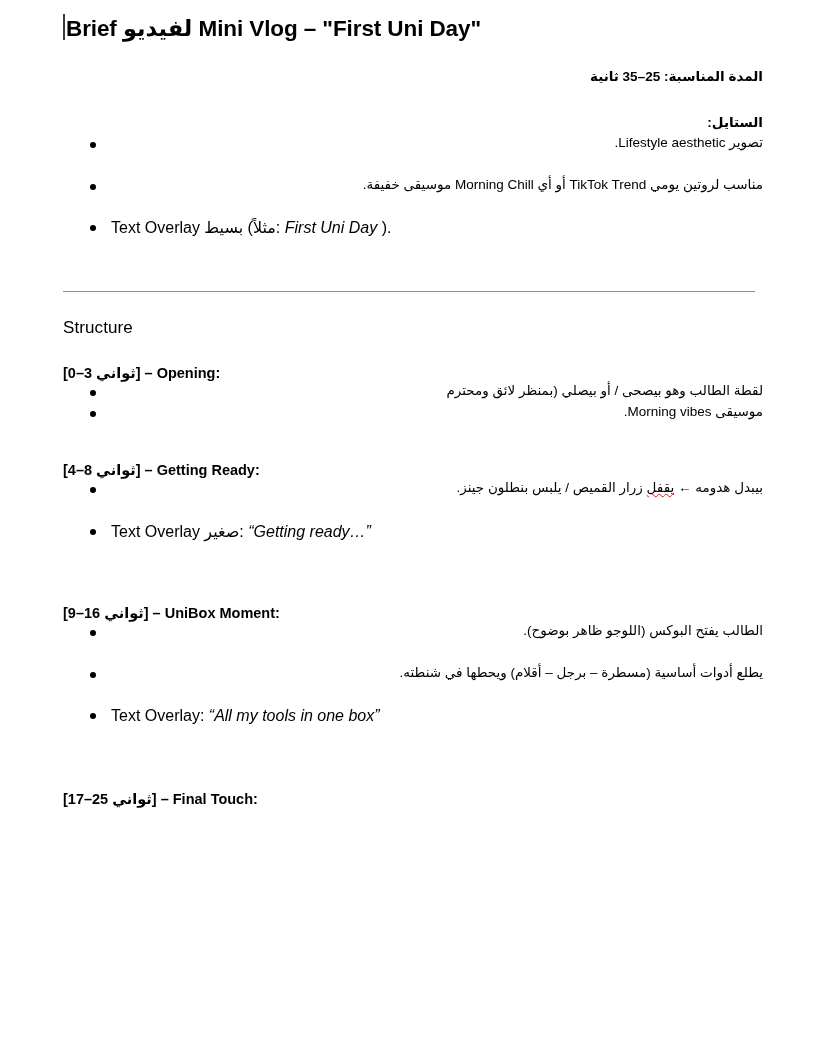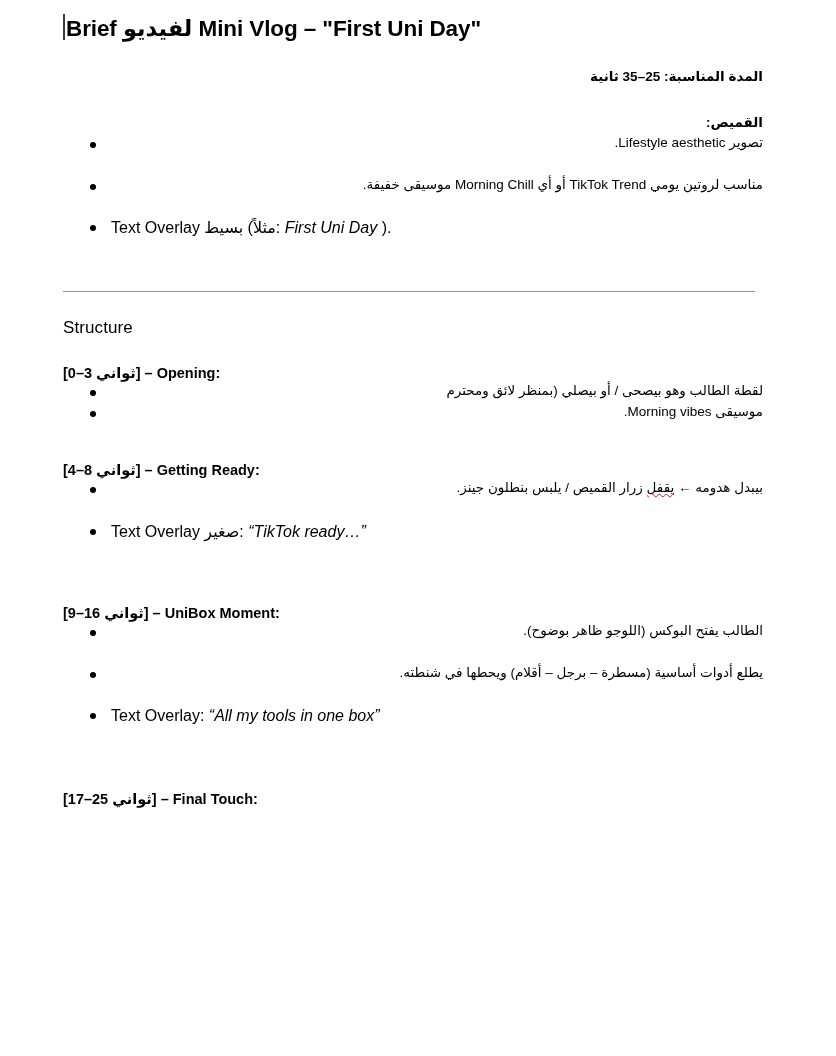--- a/index.html
+++ b/index.html
@@ -162,21 +162,21 @@
 
 <div class="page">
   <div class="content">
 
     <h1 class="doc-title">
       <span class="caret"></span><span>Brief لفيديو Mini Vlog – "First Uni Day"</span>
     </h1>
 
     <p class="rtl-line meta-duration">المدة المناسبة: 25–35 ثانية</p>
 
-    <p class="rtl-line style-label">القميص:</p>
+    <p class="rtl-line style-label">الستايل:</p>
 
     <ul class="blist list-style-block">
       <li>
         <div class="li-text rtl">تصوير Lifestyle aesthetic.</div>
       </li>
       <li>
         <div class="li-text rtl">مناسب لروتين يومي TikTok Trend أو أي Morning Chill موسيقى خفيفة.</div>
       </li>
       <li>
         <div class="li-text ltr">Text Overlay بسيط (مثلاً: <i class="ital">First Uni Day</i> ).</div>
@@ -198,21 +198,21 @@
         <div class="li-text rtl">موسيقى Morning vibes.</div>
       </li>
     </ul>
 
     <p class="seg-head sp-ready">[4–8 ثواني] – Getting Ready:</p>
     <ul class="blist list-roomy">
       <li>
         <div class="li-text rtl">بيبدل هدومه ← <span class="squiggle">يقفل</span> زرار القميص / يلبس بنطلون جينز.</div>
       </li>
       <li>
-        <div class="li-text ltr">Text Overlay صغير: <i class="ital">“TikTok ready…”</i></div>
+        <div class="li-text ltr">Text Overlay صغير: <i class="ital">“Getting ready…”</i></div>
       </li>
     </ul>
 
     <p class="seg-head sp-unibox">[9–16 ثواني] – UniBox Moment:</p>
     <ul class="blist list-roomy">
       <li>
         <div class="li-text rtl">الطالب يفتح البوكس (اللوجو ظاهر بوضوح).</div>
       </li>
       <li>
         <div class="li-text rtl">يطلع أدوات أساسية (مسطرة – برجل – أقلام) ويحطها في شنطته.</div>

